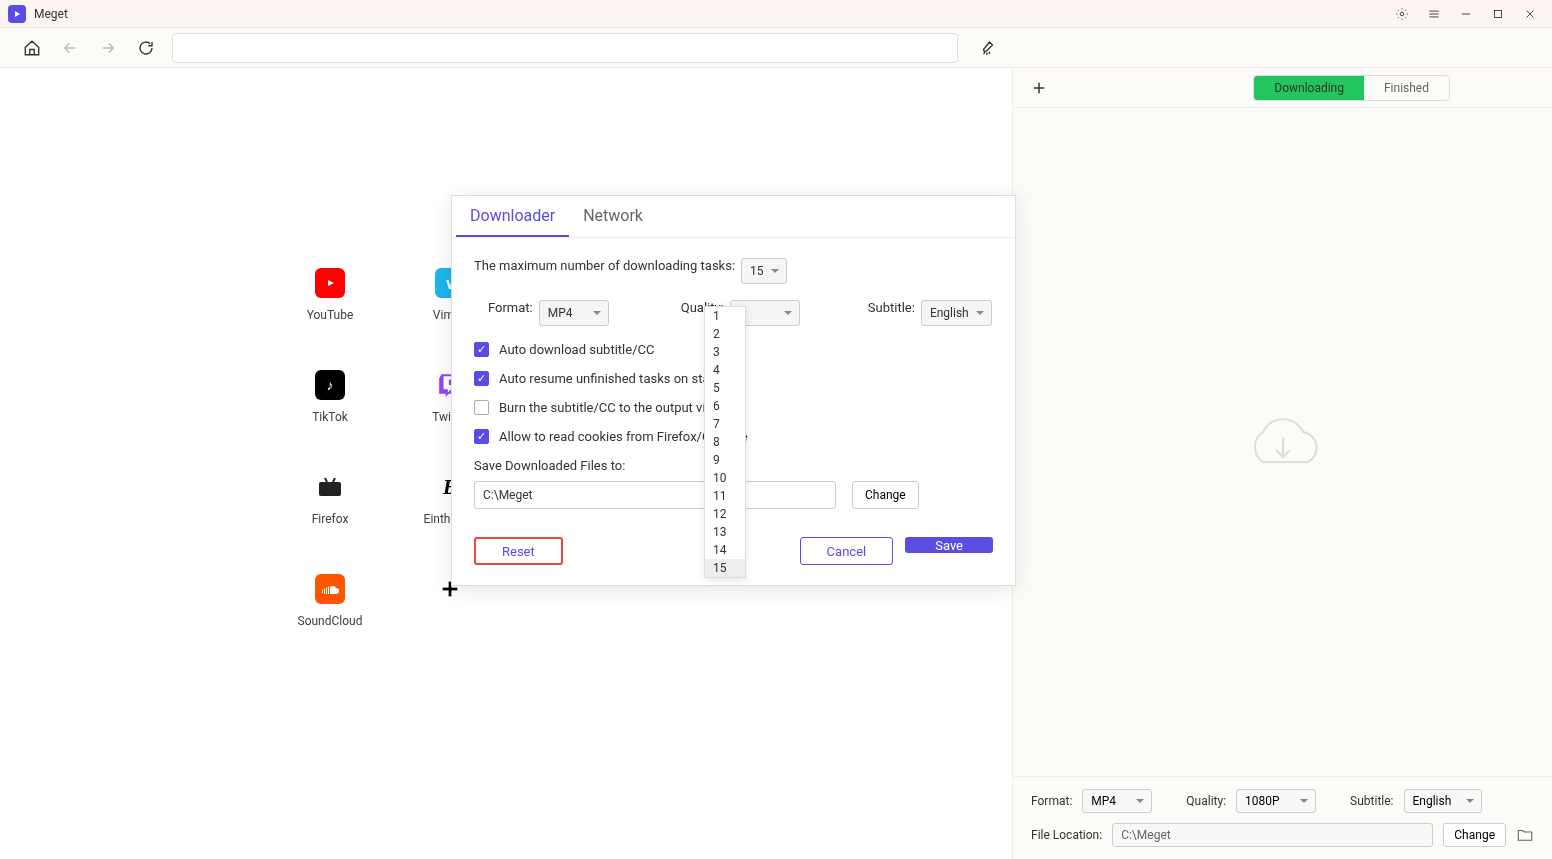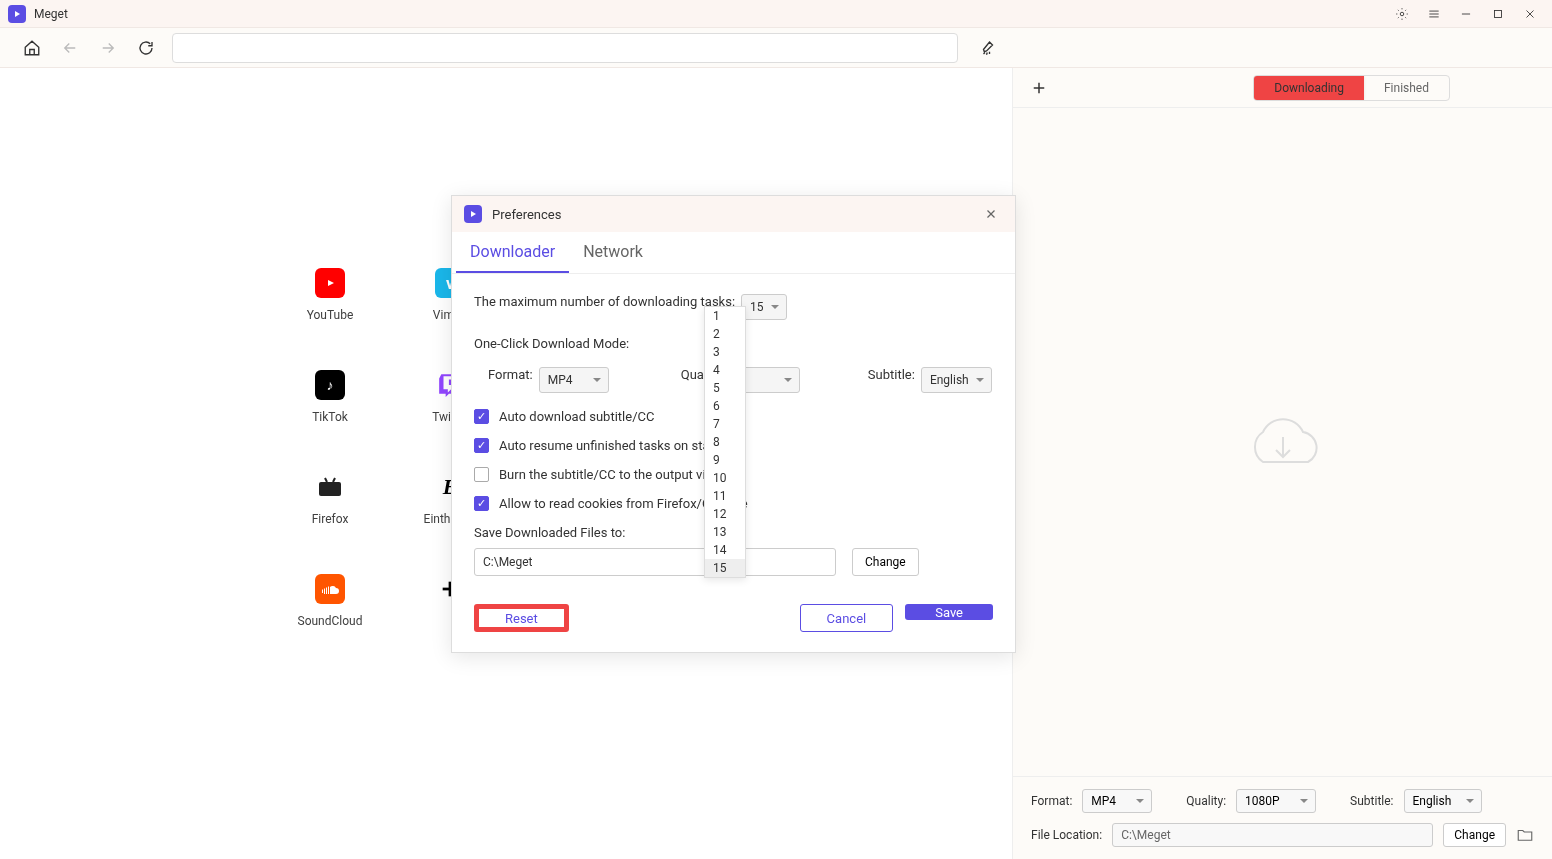--- a/index.html
+++ b/index.html
@@ -33,21 +33,21 @@
     .site-grid { position: absolute; top: 200px; left: 270px; display: grid; grid-template-columns: repeat(2, 120px); gap: 48px 0; }
     .site-item { display: flex; flex-direction: column; align-items: center; gap: 10px; cursor: pointer; }
     .site-icon { width: 30px; height: 30px; border-radius: 6px; display: flex; align-items: center; justify-content: center; }
     .site-label { font-size: 12px; color: #404040; }
     
     
     .right-top { height: 40px; display: flex; align-items: center; padding: 0 12px; gap: 80px; border-bottom: 1px solid #eee; background: #fdfbf8; }
     .add-btn { width: 28px; height: 28px; display: flex; align-items: center; justify-content: center; cursor: pointer; }
     .right-tabs { display: flex; border: 1px solid #ddd; border-radius: 4px; overflow: hidden; margin-left: auto; margin-right: 90px; }
     .right-tab { padding: 5px 20px; font-size: 12px; cursor: pointer; color: #666; }
-    .right-tab.active { background: #ef4444; box-shadow: 0 0 3px rgba(0,0,0,0.1); color: #333; }
+    .right-tab.active { background: #22c55e; box-shadow: 0 0 3px rgba(0,0,0,0.1); color: #333; }
     
     
     .right-middle { flex: 1; display: flex; align-items: center; justify-content: center; }
     .cloud-icon { width: 90px; height: 70px; }
     .cloud-icon svg { stroke: #ddd; fill: none; stroke-width: 2; }
     
     
     .right-bottom { padding: 12px 18px; border-top: 1px solid #eee; display: flex; flex-direction: column; gap: 10px; font-size: 12px; }
     .bottom-row { display: flex; align-items: center; gap: 10px; }
     .bottom-label { color: #333; }
@@ -73,21 +73,21 @@
     .checkbox-row { display: flex; align-items: center; gap: 10px; margin-bottom: 14px; }
     .checkbox { width: 15px; height: 15px; border: 1px solid #aaa; border-radius: 2px; display: flex; align-items: center; justify-content: center; cursor: pointer; }
     .checkbox.checked { background: #5b4de3; border-color: #5b4de3; }
     .checkbox.checked::after { content: '✓'; color: white; font-size: 11px; }
     .select-box { height: 26px; border: 1px solid #ccc; border-radius: 3px; padding: 0 22px 0 8px; font-size: 12px; background: #f5f5f5; position: relative; display: flex; align-items: center; cursor: pointer; min-width: 36px; }
     .select-box::after { content: ''; position: absolute; right: 7px; top: 50%; width: 0; height: 0; border-left: 4px solid transparent; border-right: 4px solid transparent; border-top: 4px solid #888; transform: translateY(-50%); }
     .select-box.wide { min-width: 70px; }
     .text-input { height: 28px; border: 1px solid #ccc; border-radius: 3px; padding: 0 8px; font-size: 12px; flex: 1; display: flex; align-items: center; max-width: 362px; }
     .btn { height: 28px; padding: 0 12px; border: 1px solid #ccc; border-radius: 3px; font-size: 12px; background: white; cursor: pointer; display: flex; align-items: center; }
     .dialog-footer { display: flex; padding: 0 22px 20px; gap: 12px; margin-top: 20px; }
-    .btn-reset { height: 28px; padding: 0 26px; border: 5px solid #ef4444; border-radius: 3px; color: #5b4de3; background: white; cursor: pointer; font-size: 13px; }
+    .btn-reset { height: 28px; padding: 0 26px; border: 2px solid #ef4444; border-radius: 3px; color: #5b4de3; background: white; cursor: pointer; font-size: 13px; }
     .btn-cancel { height: 28px; padding: 0 26px; border: 1px solid #5b4de3; border-radius: 3px; color: #5b4de3; background: white; cursor: pointer; font-size: 13px; margin-left: auto; }
     .btn-save { height: 16px; padding: 0 30px; border: none; border-radius: 3px; color: white; background: #5b4de3; cursor: pointer; font-size: 13px; }
     
     
     .dropdown-list { position: absolute; left: 704px; top: 306px; width: 42px; background: white; border: 1px solid #ddd; box-shadow: 0 2px 8px rgba(0,0,0,0.1); z-index: 200; }
     .dropdown-item { padding: 2px 8px; font-size: 12px; cursor: pointer; color: #333; }
     .dropdown-item.selected { background: #eee; }
     .format-select { width: 70px; }
     .quality-select { width: 80px; }
     .subtitle-select { width: 78px; }
@@ -280,49 +280,30 @@
         <div class="folder-icon-small"><svg viewBox="0 0 24 24" width="18" height="18" stroke="#666" fill="none" stroke-width="1.5">
               <path d="M3 6 H9 L11 8 H21 V19 H3 Z"></path>
             </svg></div>
       </div>
     </div>
   </div>
 </div>
 
 <div class="dialog-overlay">
   <div class="dialog">
-    <div class="dialog-header">
-      <div class="dialog-header-left">
-        <div class="app-logo">
-            <svg viewBox="0 0 10 10">
-              <path d="M3 2 L8 5 L3 8 Z"></path>
-            </svg>
-          </div>
-        <span class="dialog-title">Preferences</span>
-      </div>
-      <div class="dialog-close">
-          <svg viewBox="0 0 24 24" width="14" height="14" stroke="#666" stroke-width="2">
-            <line x1="6" y1="6" x2="18" y2="18"></line>
-            <line x1="18" y1="6" x2="6" y2="18"></line>
-          </svg>
-        </div>
-    </div>
     <div class="dialog-tabs">
       <div class="dialog-tab active">Downloader</div>
       <div class="dialog-tab">Network</div>
     </div>
     <div class="dialog-body">
       <div class="form-row">
         <span>The maximum number of downloading tasks:</span>
         <div class="select-box">
             <span>15</span>
           </div>
-      </div>
-      <div class="form-row">
-        <span>One-Click Download Mode:</span>
       </div>
       <div class="form-row indent">
         <span>Format:</span>
         <div class="select-box wide">
             <span>MP4</span>
           </div>
         <span style="width:60px"></span>
         <span>Quality:</span>
         <div class="select-box wide">
             <span>P</span>

